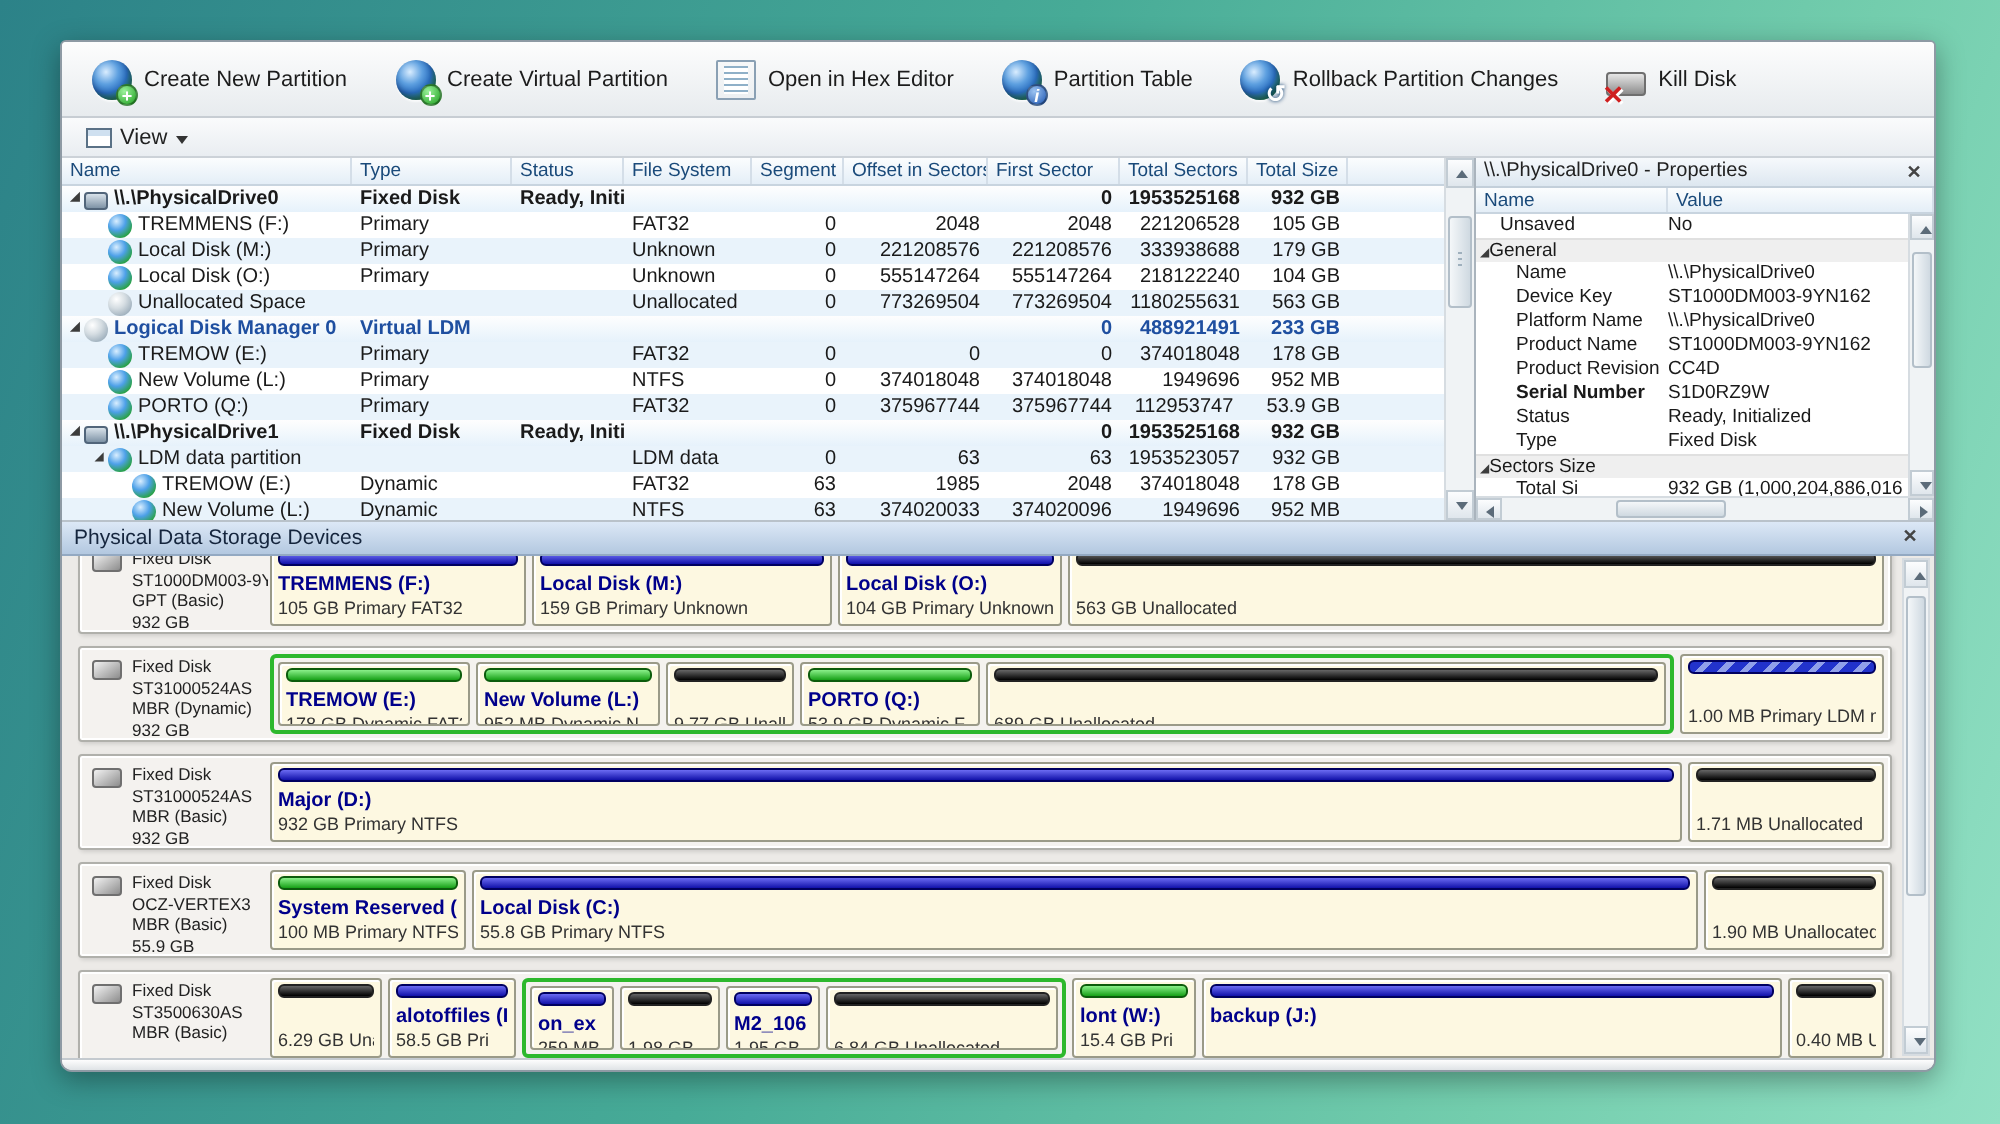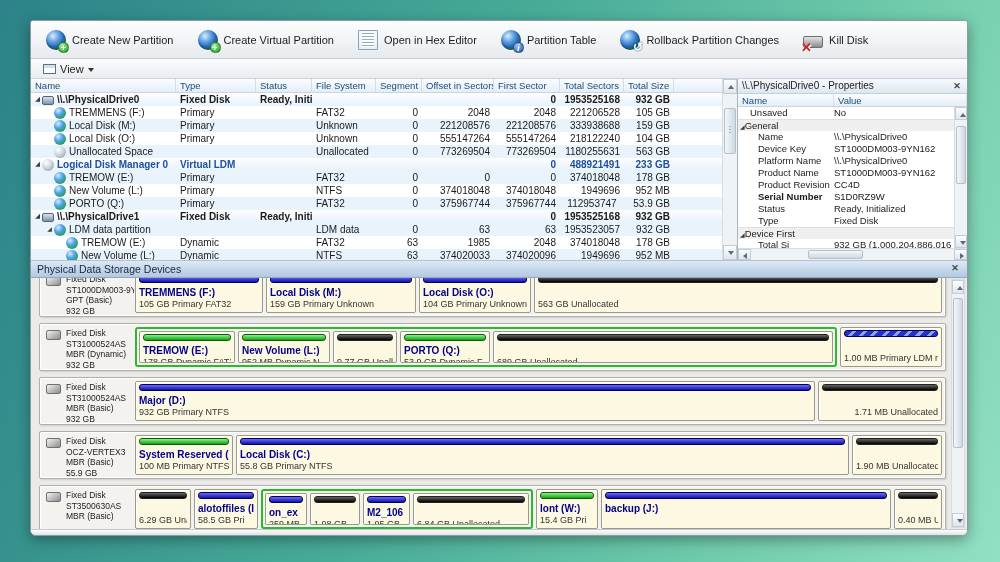--- a/index.html
+++ b/index.html
@@ -237,21 +237,21 @@
               <span class="rowic vol"></span>
               <span>Local Disk (M:)</span>
             </span>
             <span class="tcell" style="width: 80px;">Primary</span>
             <span class="tcell" style="width: 56px;"></span>
             <span class="tcell" style="width: 64px;">Unknown</span>
             <span class="tcell r" style="width: 46px;">0</span>
             <span class="tcell r" style="width: 72px;">221208576</span>
             <span class="tcell r" style="width: 66px;">221208576</span>
             <span class="tcell r" style="width: 64px;">333938688</span>
-            <span class="tcell r" style="width: 50px;">159 GB</span>
+            <span class="tcell r" style="width: 50px;">179 GB</span>
           </div>
           <div class="trow">
             <span class="tcell namecell" style="width: 145px; padding-left: 14px;">
               <span class="exp"></span>
               <span class="rowic vol"></span>
               <span>Local Disk (O:)</span>
             </span>
             <span class="tcell" style="width: 80px;">Primary</span>
             <span class="tcell" style="width: 56px;"></span>
             <span class="tcell" style="width: 64px;">Unknown</span>
@@ -454,21 +454,21 @@
             </div>
             <div class="prow">
               <span class="n" style="padding-left: 20px;">Status</span>
               <span class="v">Ready, Initialized</span>
             </div>
             <div class="prow">
               <span class="n" style="padding-left: 20px;">Type</span>
               <span class="v">Fixed Disk</span>
             </div>
             <div class="prow section">
-              <span class="n" style="padding-left: 2px;"><span class="exp on"></span><span>Device First</span></span>
+              <span class="n" style="padding-left: 2px;"><span class="exp on"></span><span>Sectors Size</span></span>
               <span class="v"></span>
             </div>
             <div class="prow">
               <span class="n" style="padding-left: 20px;">Total Si</span>
               <span class="v">932 GB (1,000,204,886,016 b</span>
             </div>
           </div>
         <div class="pvscroll">
           <div class="sbtn up"></div>
           <div class="strack">
@@ -577,21 +577,21 @@
               <div>ST31000524AS</div>
               <div>MBR (Basic)</div>
               <div>932 GB</div>
             </div>
             <div class="parts">
               <div class="part" style="flex: 1 1 0%;">
                 <div class="pill blue"></div>
                 <div class="plabel">Major (D:)</div>
                 <div class="psub">932 GB Primary NTFS</div>
               </div>
-              <div class="part" style="width: 124px; text-align: right;">
+              <div class="part" style="width: 98px;">
                 <div class="pill black"></div>
                 <div class="plabel"></div>
                 <div class="psub">1.71 MB  Unallocated</div>
               </div>
             </div>
           </div>
           <div class="drow">
             <div class="dinfo">
               <span class="hddic"></span>
               <div>Fixed Disk</div>

